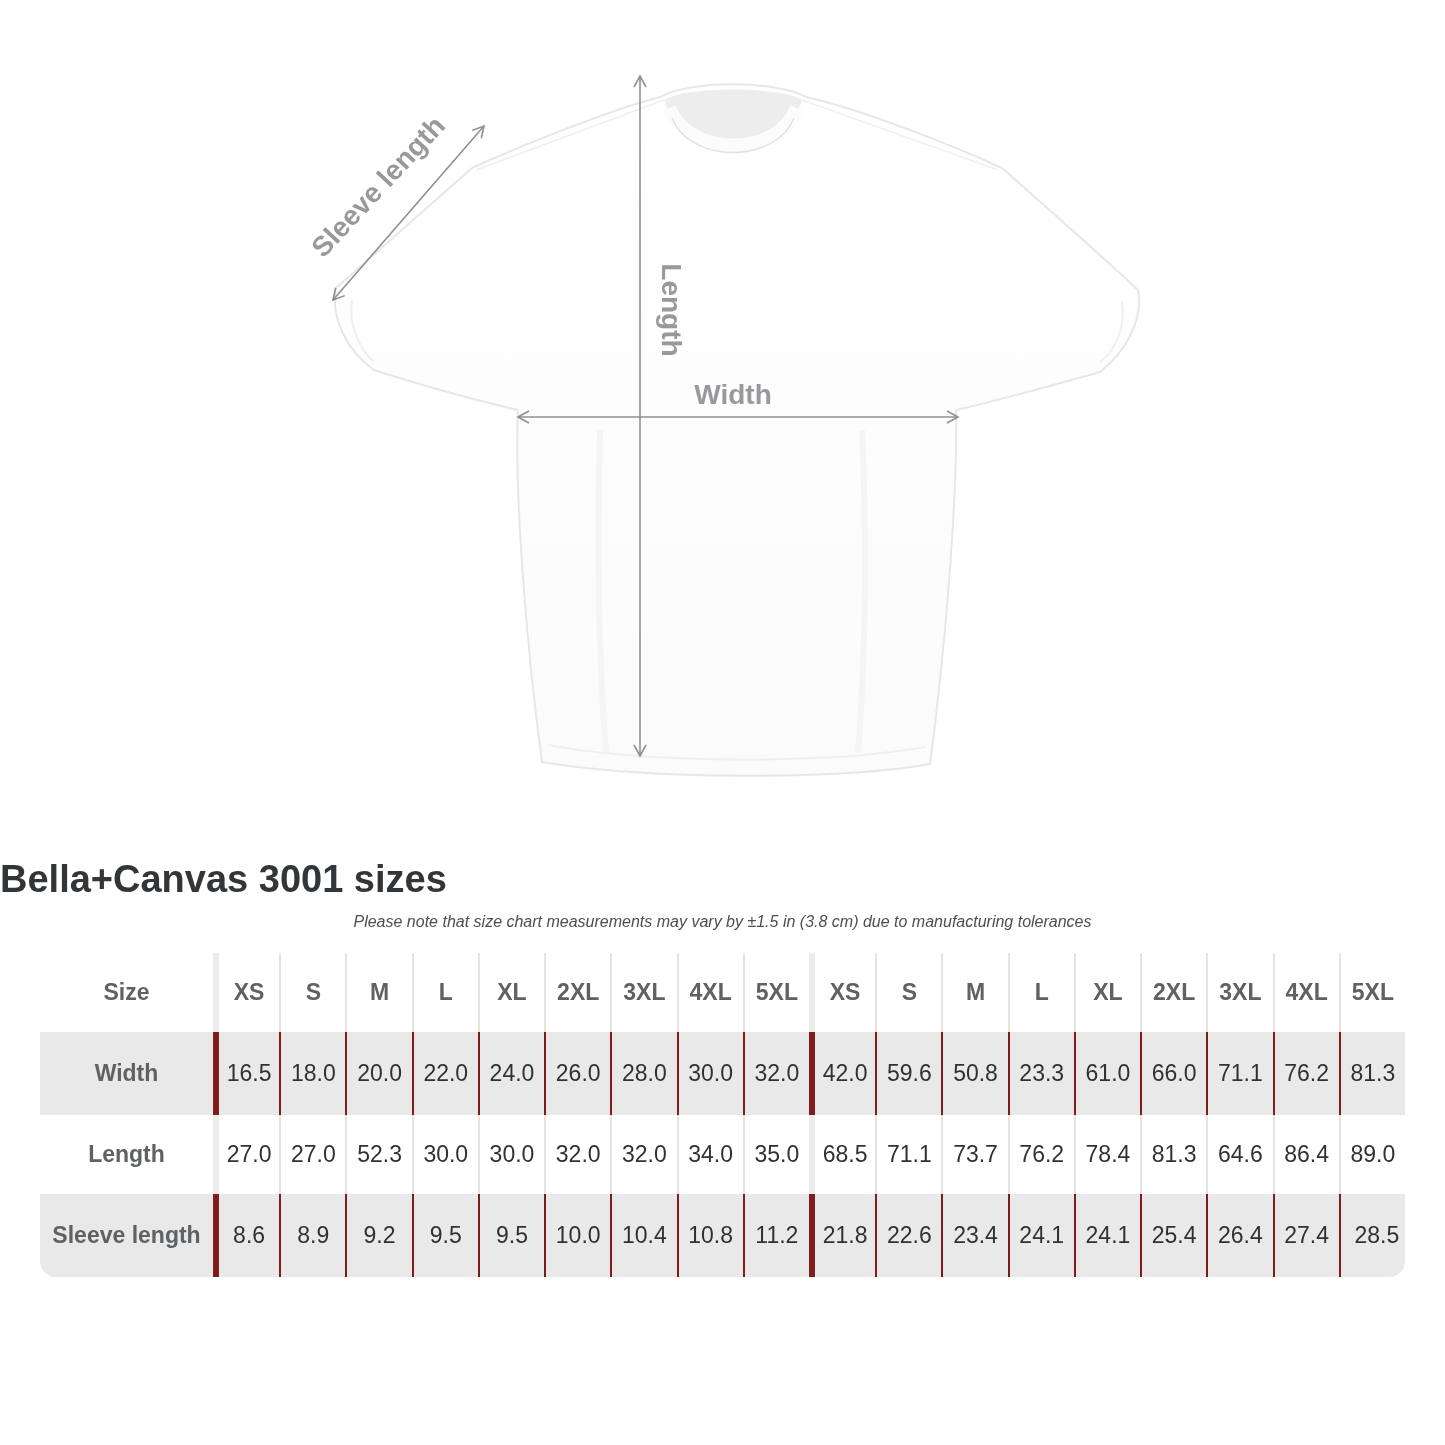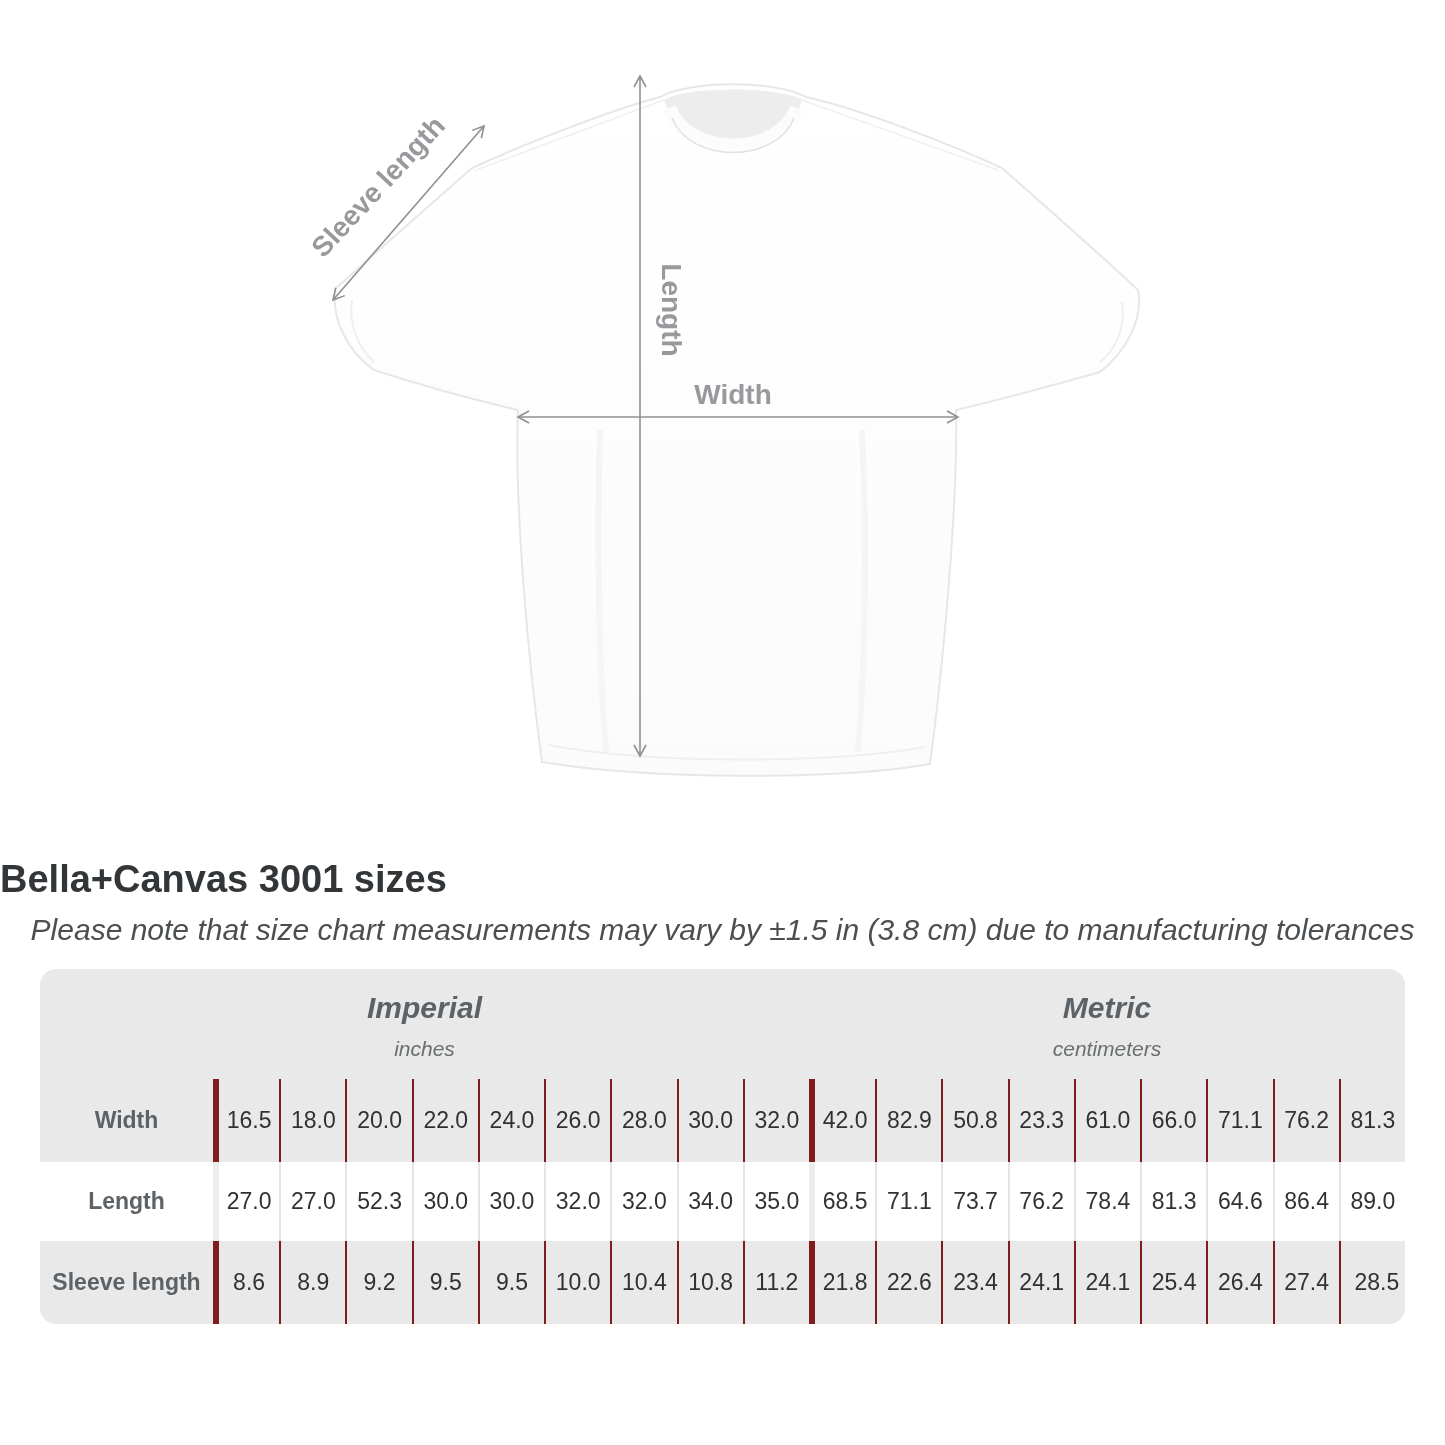--- a/index.html
+++ b/index.html
@@ -5,21 +5,21 @@
   html,body{margin:0;padding:0;background:#ffffff;}
   body{width:1445px;height:1445px;overflow:hidden;font-family:"Liberation Sans",sans-serif;}
 
   
   .diagram-wrap{width:1445px;height:840px;position:relative;}
   .diagram-wrap svg{display:block;}
   svg text{font-family:"Liberation Sans",sans-serif;font-weight:700;font-size:28px;fill:#97999c;}
 
   
   .chart-title{margin:18px 0 0;text-align:left;font-size:38px;font-weight:700;color:#333639;}
-  .chart-note{margin:12px 0 0;text-align:center;font-size:30px;font-style:italic;color:#4c4f52;}
+  .chart-note{margin:12px 0 0;text-align:center;font-size:16px;font-style:italic;color:#4c4f52;}
 
   
   table.size-table{border-collapse:separate;border-spacing:0;table-layout:fixed;
      width:1365px;margin:22px auto 0;}
   .size-table th,.size-table td{text-align:center;vertical-align:middle;padding:0;
      font-size:23px;overflow:hidden;white-space:nowrap;}
 
   col.c-label{width:173px;}
 
   tr.band td{background:#e9e9e9;height:110px;}
@@ -115,45 +115,56 @@
       <col>
       <col>
       <col>
       <col>
       <col>
       <col>
       <col>
   </colgroup>
 
   <tbody>
-      <tr class="band">
-    <td colspan="10" class="tl">
-      <div class="band-title">Imperial</div>
-      <div class="band-sub">inches</div>
-    </td>
-    <td colspan="9" class="tr">
-      <div class="band-title">Metric</div>
-      <div class="band-sub">centimeters</div>
-    </td>
-  </tr>
-
+
+  <tr class="r-white">
+    <th class="lbl">Size</th>
+    <th class="sz gw">XS</th>
+    <th class="sz">S</th>
+    <th class="sz">M</th>
+    <th class="sz">L</th>
+    <th class="sz">XL</th>
+    <th class="sz">2XL</th>
+    <th class="sz">3XL</th>
+    <th class="sz">4XL</th>
+    <th class="sz">5XL</th>
+    <th class="sz gw">XS</th>
+    <th class="sz">S</th>
+    <th class="sz">M</th>
+    <th class="sz">L</th>
+    <th class="sz">XL</th>
+    <th class="sz">2XL</th>
+    <th class="sz">3XL</th>
+    <th class="sz">4XL</th>
+    <th class="sz">5XL</th>
+  </tr>
 
   <tr class="r-gray">
     <th class="lbl">Width</th>
     <td class="gw">16.5</td>
     <td>18.0</td>
     <td>20.0</td>
     <td>22.0</td>
     <td>24.0</td>
     <td>26.0</td>
     <td>28.0</td>
     <td>30.0</td>
     <td>32.0</td>
     <td class="gw">42.0</td>
-    <td>82.9</td>
+    <td>59.6</td>
     <td>50.8</td>
     <td>23.3</td>
     <td>61.0</td>
     <td>66.0</td>
     <td>71.1</td>
     <td>76.2</td>
     <td>81.3</td>
   </tr>
 
   <tr class="r-white">

